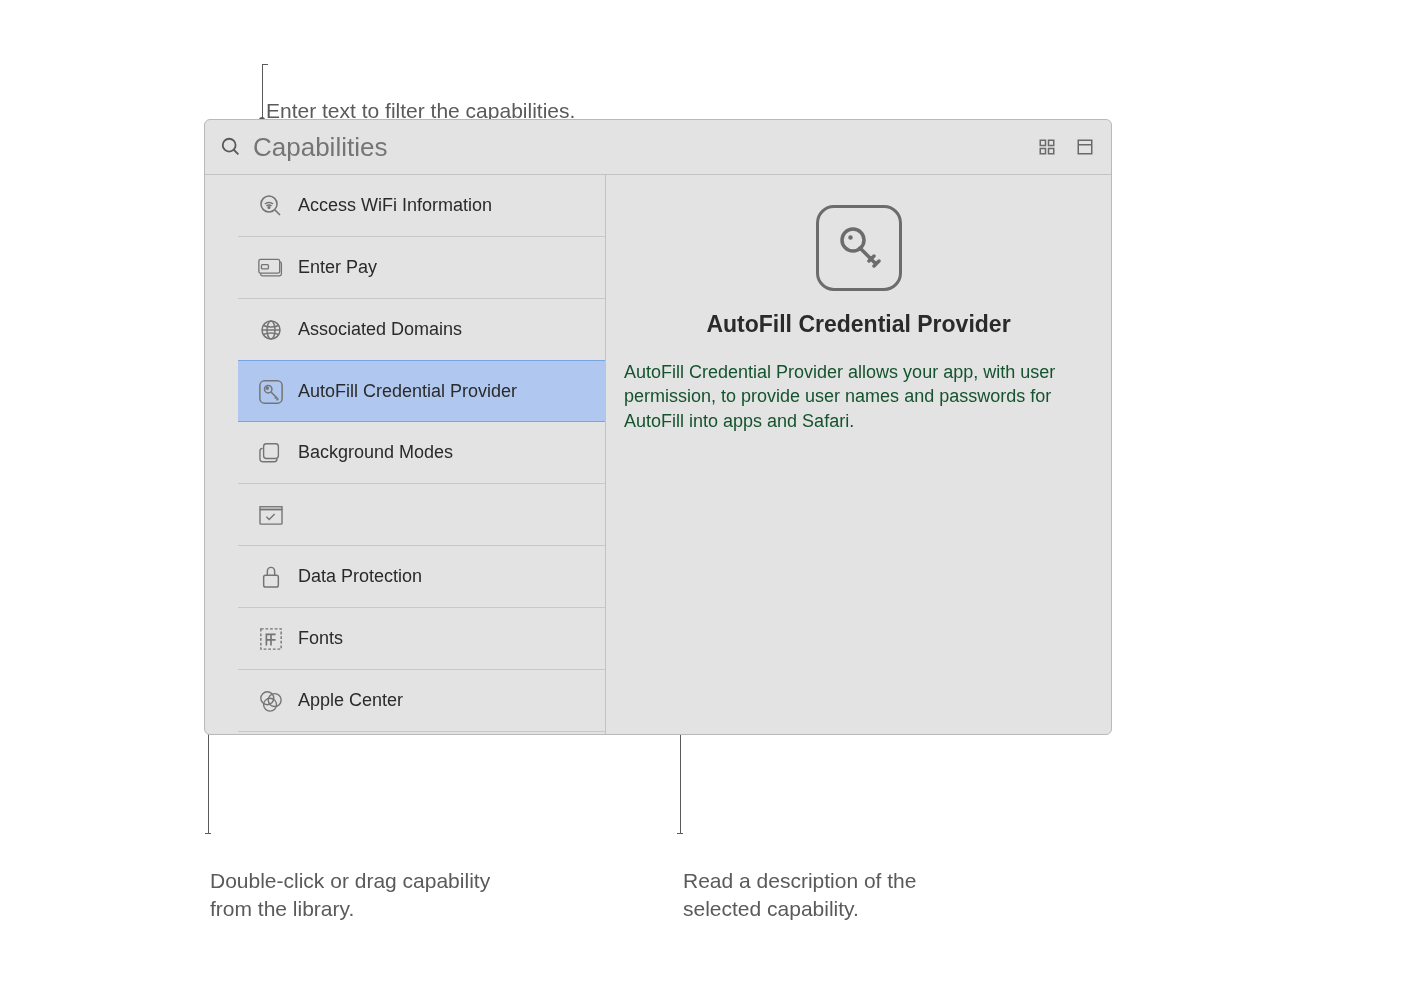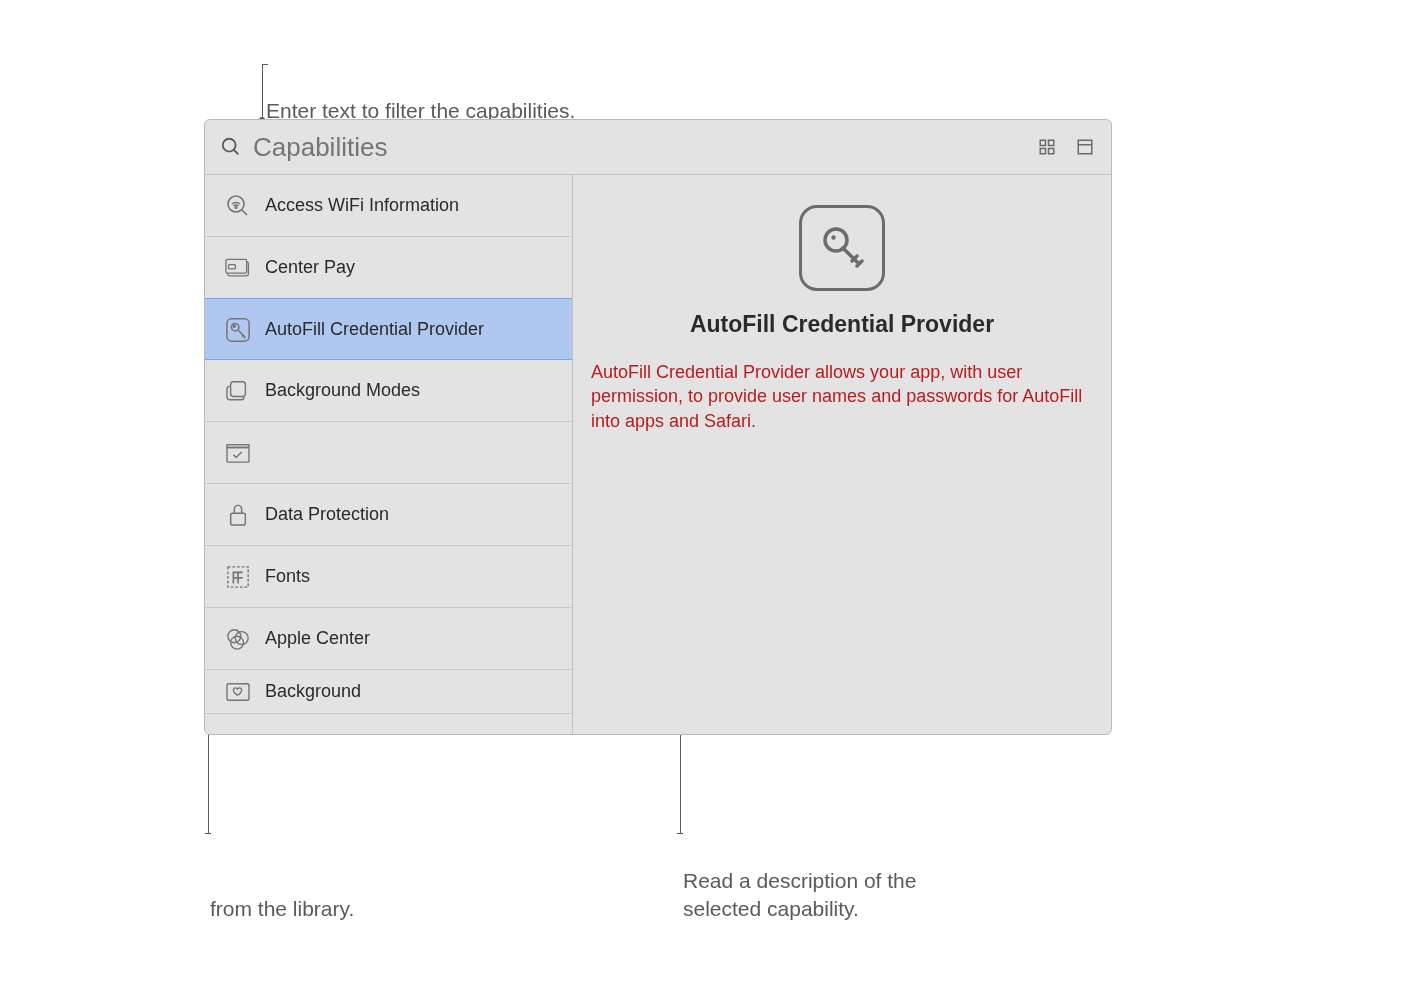--- a/index.html
+++ b/index.html
@@ -78,20 +78,21 @@
     width: 28px; height: 28px;
     display: flex; align-items:center; justify-content:center;
     color: #6a6a6a;
     margin-left: 10px;
   }
 
   .content {
     flex: 1;
     display: flex;
     overflow: hidden;
+    margin-left: 33px;
   }
   .list {
     width: 368px;
     border-right: 1px solid #c3c3c3;
     overflow-y: hidden;
     background: #e3e3e3;
   }
   .list-item {
     display: flex;
     align-items: center;
@@ -138,35 +139,35 @@
   .detail-title {
     margin-top: 20px;
     font-size: 23px;
     font-weight: 700;
     color: #2a2a2a;
   }
   .detail-desc {
     margin-top: 22px;
     font-size: 18px;
     line-height: 1.35;
-    color: #b91c1c;
+    color: #14532d;
   }
 
   svg { display:block; }
 </style>
 </head>
 <body>
 
 <div class="callout" style="left:266px; top:53px;">Enter text to filter the capabilities.</div>
 <div class="callout-tick" style="left:262px; top:64px;"></div>
 <div class="callout-line" style="left:262px; top:64px; height:54px;"></div>
 <div class="callout-dot" style="left:259px; top:117px;"></div>
 
 <div class="callout" style="left:210px; top:823px;">
-  <br>
+  <span>Double-click or drag capability</span><br>
   <span>from the library.</span>
 </div>
 <div class="callout-dot" style="left:205px; top:394px;"></div>
 <div class="callout-line" style="left:208px; top:398px; height:436px;"></div>
 <div class="callout-tick" style="left:205px; top:833px;"></div>
 
 <div class="callout" style="left:683px; top:823px;">
   <span>Read a description of the</span><br>
   <span>selected capability.</span>
 </div>
@@ -217,23 +218,34 @@
       </div>
 
       <div class="list-item">
         <span class="icon-wrap">
           <svg width="26" height="20" viewBox="0 0 30 22" fill="none" stroke="currentColor" stroke-width="1.5">
             <rect x="3" y="4" width="24" height="16" rx="2"></rect>
             <rect x="1" y="1" width="24" height="16" rx="2" fill="#e3e3e3"></rect>
             <rect x="4" y="7" width="8" height="5" rx="1"></rect>
           </svg>
         </span>
-        <span class="label">Center Pay</span>
-      </div>
-
+        <span class="label">Enter Pay</span>
+      </div>
+
+      <div class="list-item">
+        <span class="icon-wrap">
+          <svg width="24" height="24" viewBox="0 0 24 24" fill="none" stroke="currentColor" stroke-width="1.5">
+            <circle cx="12" cy="12" r="9"></circle>
+            <ellipse cx="12" cy="12" rx="4" ry="9"></ellipse>
+            <line x1="3" y1="12" x2="21" y2="12"></line>
+            <path d="M4.5 7.5c4 2 11 2 15 0M4.5 16.5c4-2 11-2 15 0"></path>
+          </svg>
+        </span>
+        <span class="label">Associated Domains</span>
+      </div>
 
       <div class="list-item selected">
         <span class="icon-wrap">
           <svg width="26" height="26" viewBox="0 0 28 28" fill="none" stroke="currentColor" stroke-width="1.6">
             <rect x="2" y="2" width="24" height="24" rx="5"></rect>
             <circle cx="11" cy="11" r="4"></circle>
             <circle cx="10" cy="10" r="1" fill="currentColor"></circle>
             <path d="M14 14l7 7M18 21l2-2M20 23l2-2"></path>
           </svg>
         </span>

